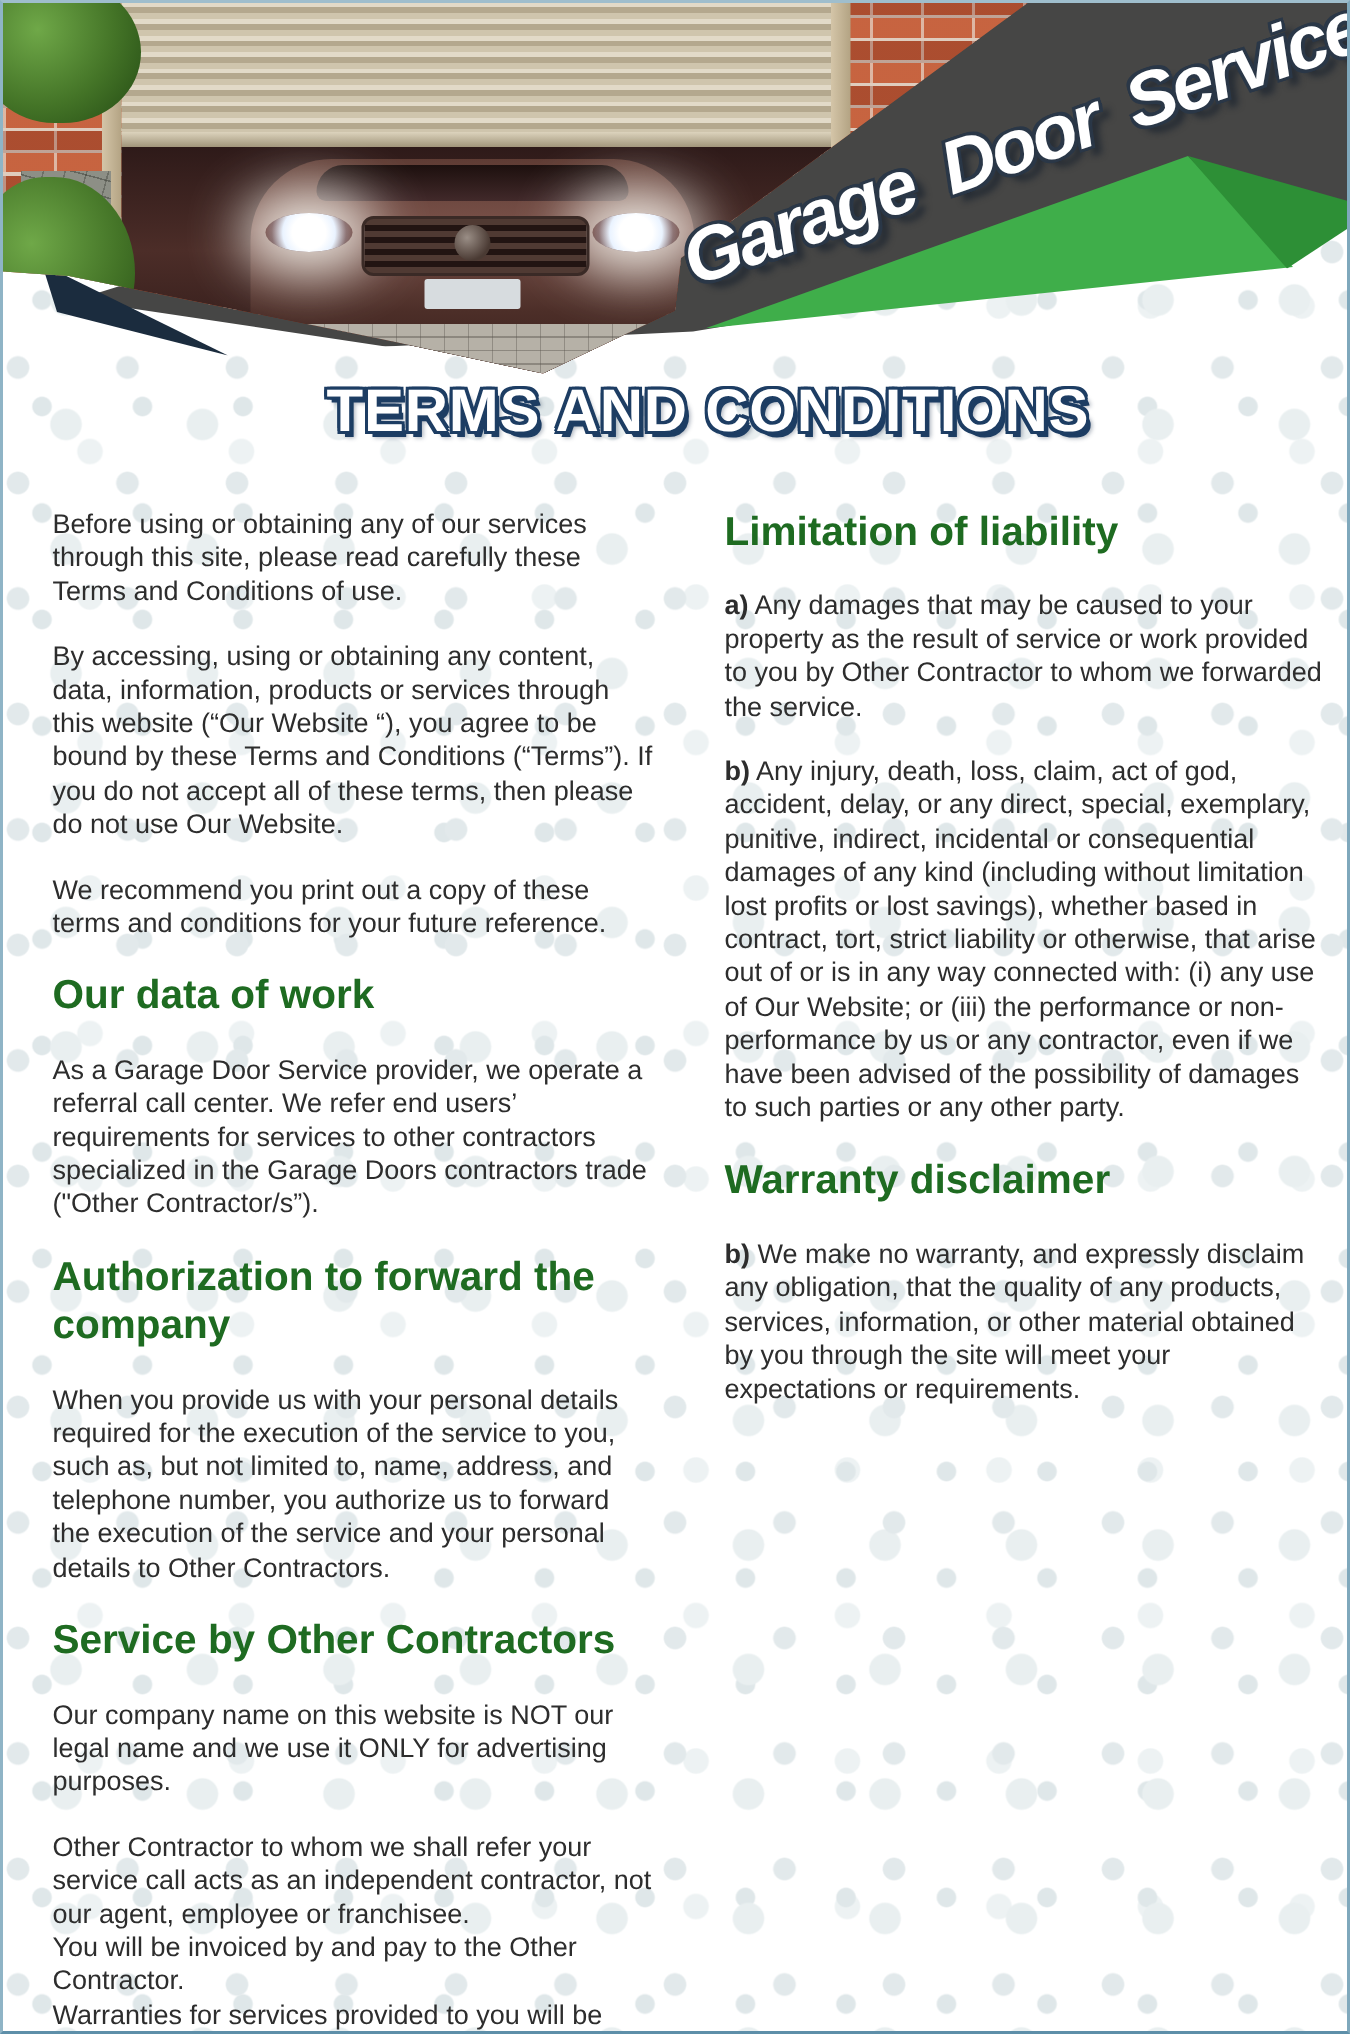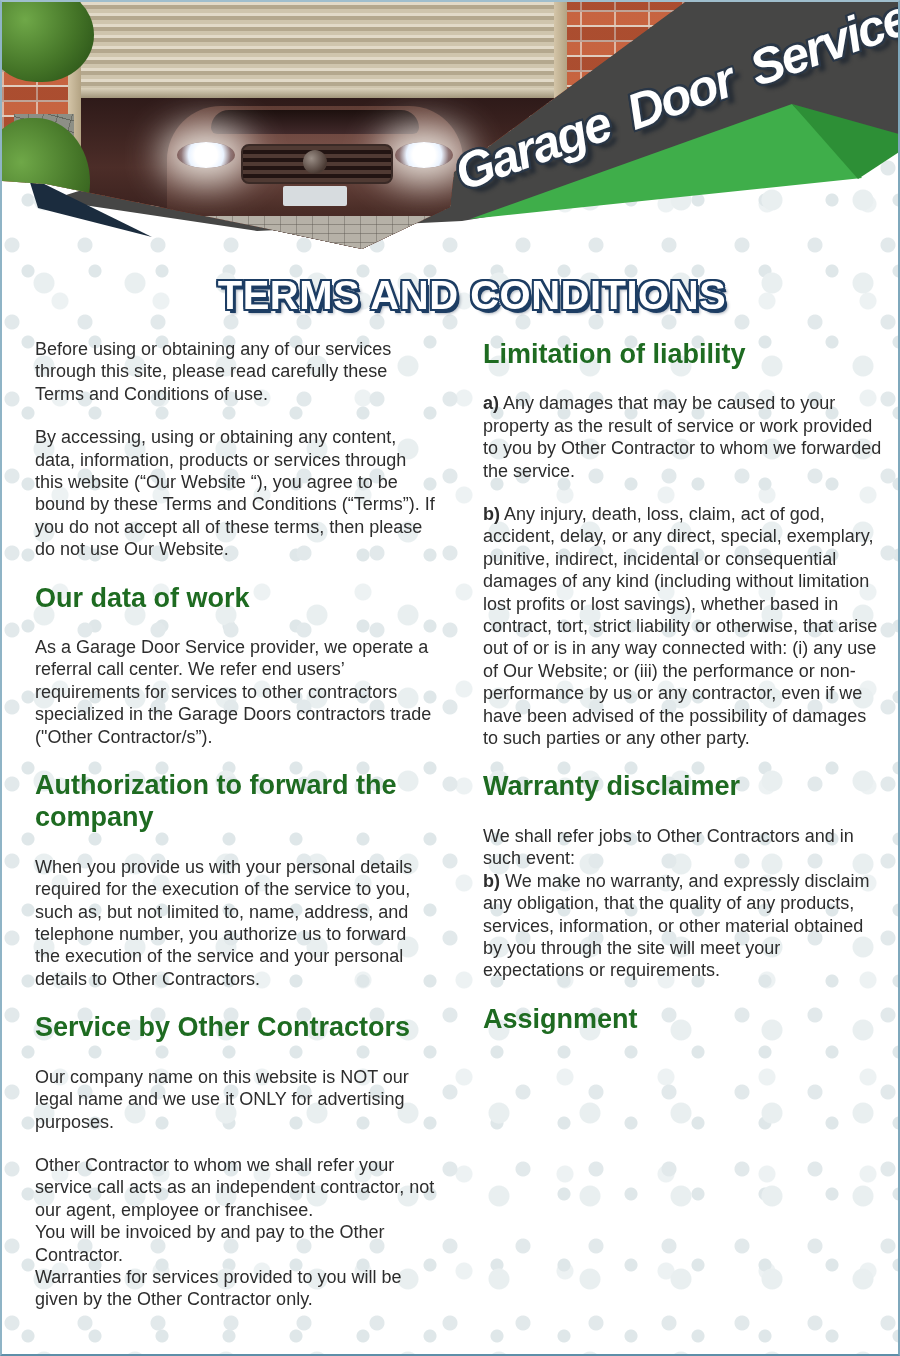--- a/index.html
+++ b/index.html
@@ -96,21 +96,21 @@
     position:absolute;left:455px;top:148px;transform:rotate(-19.5deg);transform-origin:0 50%;
     white-space:nowrap;font-size:50px;line-height:1;font-weight:bold;font-style:italic;
     letter-spacing:-2px;word-spacing:10px;color:#ffffff;
     text-shadow:
       -2px -2px 0 #2a3747, 2px -2px 0 #2a3747, -2px 2px 0 #2a3747, 2px 2px 0 #2a3747,
       -2px 0 0 #2a3747, 2px 0 0 #2a3747, 0 -2px 0 #2a3747, 0 2px 0 #2a3747,
       5px 7px 4px rgba(15,25,40,.55);
   }
 
   
-  .title-wrap{height:86px;display:flex;align-items:center;justify-content:center;padding-left:44px;}
+  .title-wrap{height:86px;display:flex;align-items:flex-start;justify-content:center;padding-left:44px;}
   .page-title{
     margin:0;font-size:40px;font-weight:900;letter-spacing:0.5px;color:#ffffff;
     text-shadow:
       -2px -2px 0 #1d3d63, 2px -2px 0 #1d3d63, -2px 2px 0 #1d3d63, 2px 2px 0 #1d3d63,
       -2px 0 0 #1d3d63, 2px 0 0 #1d3d63, 0 -2px 0 #1d3d63, 0 2px 0 #1d3d63,
       3px 4px 0 #1d3d63, 4px 5px 3px rgba(20,40,70,.35);
   }
 
   
   .columns{
@@ -161,32 +161,31 @@
 </div>
 
 <div class="title-wrap">
   <h1 class="page-title">TERMS AND CONDITIONS</h1>
 </div>
 
 <div class="columns">
   <div class="col">
       <p class="para">Before using or obtaining any of our services through this site, please read carefully these Terms and Conditions of use.</p>
       <p class="para">By accessing, using or obtaining any content, data, information, products or services through this website (“Our Website “), you agree to be bound by these Terms and Conditions (“Terms”). If you do not accept all of these terms, then please do not use Our Website.</p>
+      <p class="para">We recommend you print out a copy of these terms and conditions for your future reference.</p>
       <h2 class="sec-h">Our data of work</h2>
       <p class="para">As a Garage Door Service provider, we operate a referral call center. We refer end users’ requirements for services to other contractors specialized in the Garage Doors contractors trade ("Other Contractor/s”).</p>
       <h2 class="sec-h">Authorization to forward the company</h2>
       <p class="para">When you provide us with your personal details required for the execution of the service to you, such as, but not limited to, name, address, and telephone number, you authorize us to forward the execution of the service and your personal details to Other Contractors.</p>
       <h2 class="sec-h">Service by Other Contractors</h2>
       <p class="para">Our company name on this website is NOT our legal name and we use it ONLY for advertising purposes.</p>
       <p class="para">Other Contractor to whom we shall refer your service call acts as an independent contractor, not our agent, employee or franchisee.
 You will be invoiced by and pay to the Other Contractor.
 Warranties for services provided to you will be given by the Other Contractor only.</p>
     </div>
   <div class="col">
       <h2 class="sec-h">Limitation of liability</h2>
       <p class="para"><b>a)</b> Any damages that may be caused to your property as the result of service or work provided to you by Other Contractor to whom we forwarded the service.</p>
       <p class="para"><b>b)</b> Any injury, death, loss, claim, act of god, accident, delay, or any direct, special, exemplary, punitive, indirect, incidental or consequential damages of any kind (including without limitation lost profits or lost savings), whether based in contract, tort, strict liability or otherwise, that arise out of or is in any way connected with: (i) any use of Our Website; or (iii) the performance or non-performance by us or any contractor, even if we have been advised of the possibility of damages to such parties or any other party.</p>
       <h2 class="sec-h">Warranty disclaimer</h2>
-      <p class="para tight">We shall refer jobs to Other Contractors and in such event:</p>
       <p class="para"><b>b)</b> We make no warranty, and expressly disclaim any obligation, that the quality of any products, services, information, or other material obtained by you through the site will meet your expectations or requirements.</p>
-      <h2 class="sec-h">Assignment</h2>
     </div>
 </div>
 
 </body></html>

